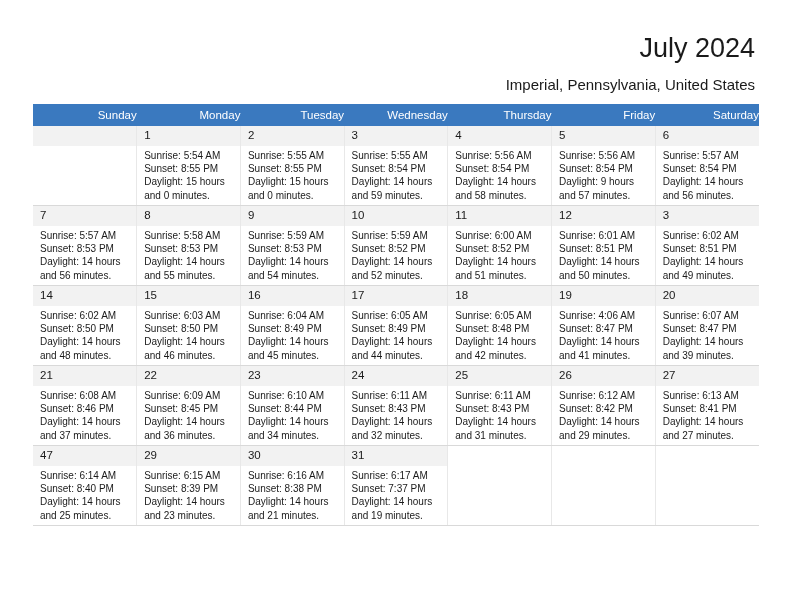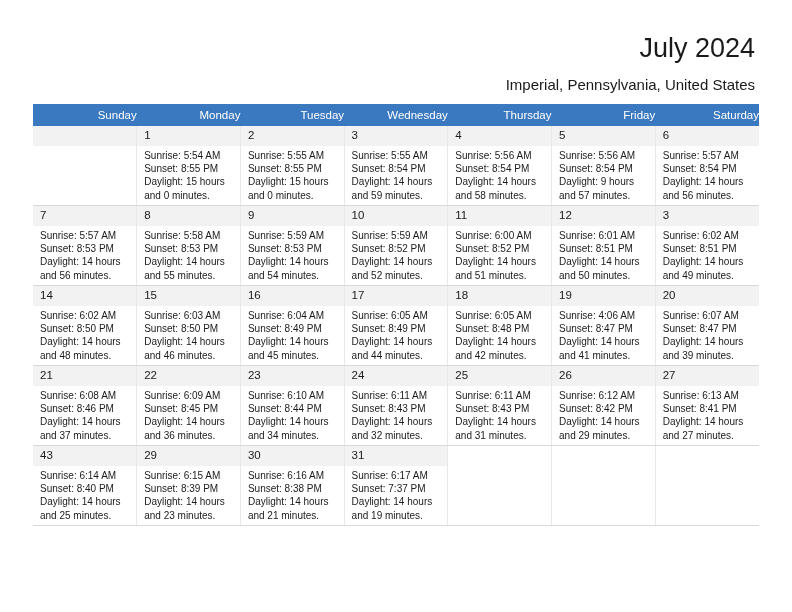--- a/index.html
+++ b/index.html
@@ -452,21 +452,21 @@
                 <div>Sunrise: 6:13 AM</div>
                 <div>Sunset: 8:41 PM</div>
                 <div class="daylight">Daylight: 14 hours and 27 minutes.</div>
               </div>
             </div>
           </td>
         </tr>
         <tr>
           <td>
             <div class="cell-inner">
-              <span class="daynum">43</span>
+              <span class="daynum">47</span>
               <div class="info">
                 <div>Sunrise: 6:14 AM</div>
                 <div>Sunset: 8:40 PM</div>
                 <div class="daylight">Daylight: 14 hours and 25 minutes.</div>
               </div>
             </div>
           </td>
           <td>
             <div class="cell-inner">
               <span class="daynum">29</span>

